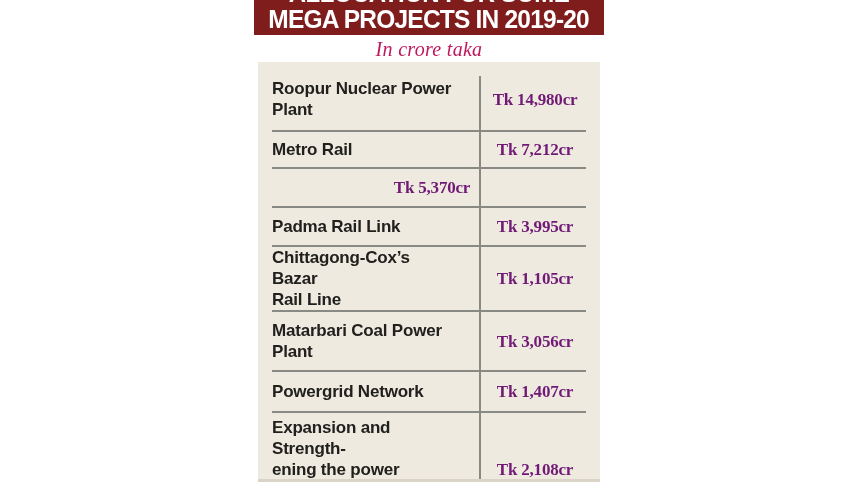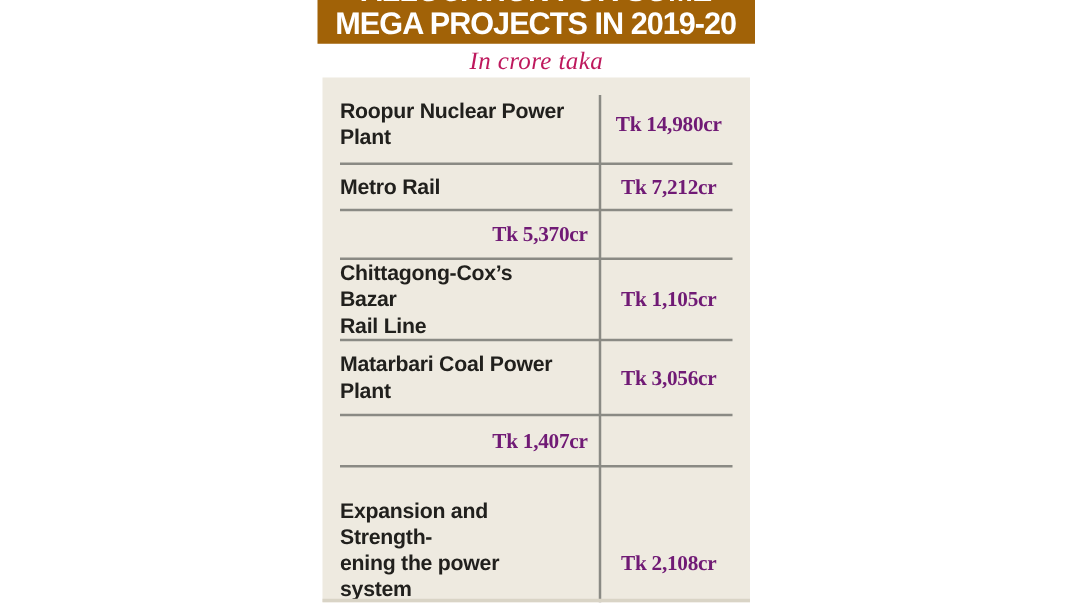--- a/index.html
+++ b/index.html
@@ -7,21 +7,21 @@
     width: 857px; height: 482px;
     overflow: hidden;
     background: #ffffff;
     font-family: "Liberation Sans", sans-serif;
   }
   .stage { position: relative; width: 857px; height: 482px; }
 
   
   .banner {
     position: absolute; left: 254px; top: 0; width: 350px; height: 35px;
-    background: #a16207;
+    background: #7f1d1d;
     display: flex; align-items: flex-end; justify-content: center;
     overflow: visible;
   }
   .banner-title {
     color: #ffffff; font-weight: 700; font-size: 25px; line-height: 25px;
     letter-spacing: -0.8px; padding-bottom: 3px; white-space: nowrap;
     transform: scaleX(0.98); transform-origin: center bottom;
   }
   .banner-clipped {
     position: absolute; left: 0; right: 0; top: -18px; text-align: center;
@@ -111,34 +111,39 @@
 
       <div class="row row-2">
         <div class="cell-name">Metro Rail</div>
         <div class="cell-value">Tk 7,212cr</div>
       </div>
 
       <div class="row row-3">
         <div class="cell-value">Tk 5,370cr</div>
       </div>
 
+      <div class="row row-4">
+        <div class="cell-name">Padma Rail Link</div>
+        <div class="cell-value">Tk 3,995cr</div>
+      </div>
 
       <div class="row row-5">
         <div class="cell-name">Chittagong-Cox’s Bazar
 Rail Line</div>
         <div class="cell-value">Tk 1,105cr</div>
       </div>
 
       <div class="row row-6">
         <div class="cell-name">Matarbari Coal Power
 Plant</div>
         <div class="cell-value">Tk 3,056cr</div>
       </div>
 
       <div class="row row-7">
+        <div class="cell-name">Powergrid Network</div>
         <div class="cell-value">Tk 1,407cr</div>
       </div>
 
       <div class="row row-8">
         <div class="cell-name">Expansion and Strength-
 ening the power system
 network</div>
         <div class="cell-value">Tk 2,108cr</div>
       </div>
 

